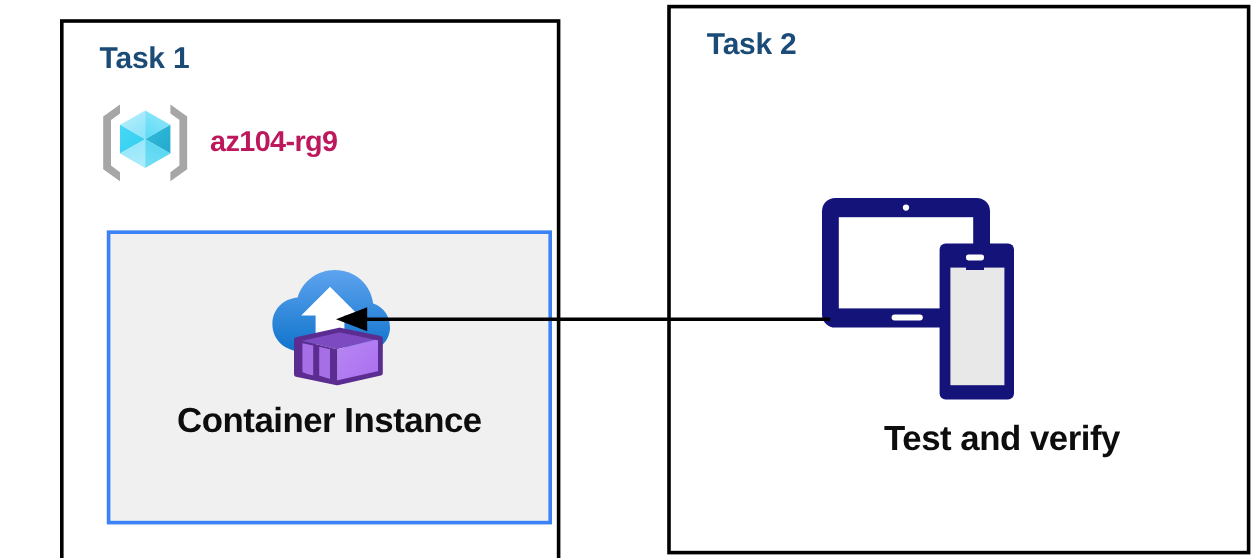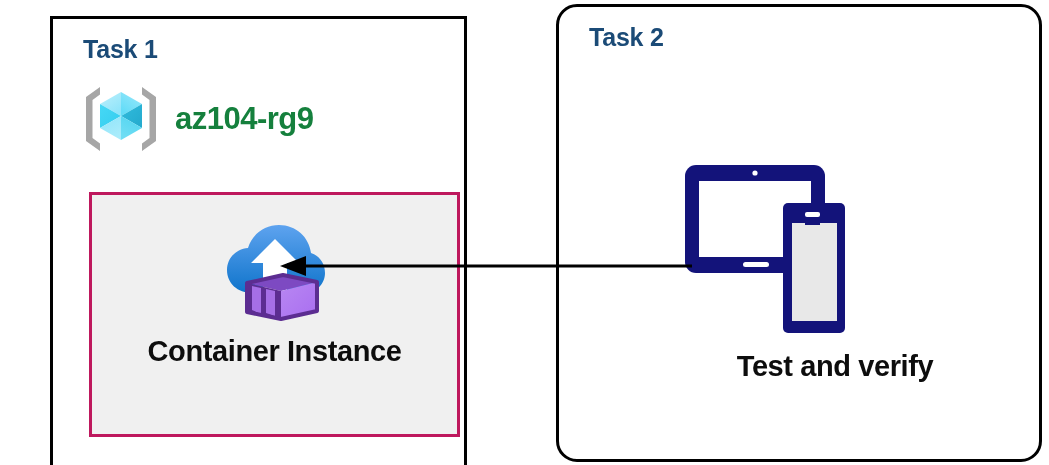--- a/index.html
+++ b/index.html
@@ -31,21 +31,20 @@
     top: 16px;
     width: 417px;
     height: 458px;
     margin-left: 46px;
   }
   #panel-task2 {
     left: 556px;
     top: 4px;
     width: 486px;
     height: 458px;
-    border-radius: 21px;
   }
 
   
   .panel-title {
     position: absolute;
     font-size: 25px;
     font-weight: bold;
     color: #1b4b77;
     letter-spacing: -0.2px;
     white-space: nowrap;
@@ -61,37 +60,37 @@
     display: flex;
     align-items: center;
     gap: 14px;
   }
   #rg-icon {
     width: 80px;
     height: 80px;
     display: block;
   }
   #rg-label {
-    font-size: 31px;
-    font-weight: bold;
-    color: #15803d;
+    font-size: 24px;
+    font-weight: bold;
+    color: #be185d;
     white-space: nowrap;
     letter-spacing: -0.5px;
   }
 
   
   #container-card {
     position: absolute;
     box-sizing: border-box;
     left: 36px;
     top: 173px;
     width: 371px;
     height: 245px;
     background: #f0f0f0;
-    border: 3px solid #be185d;
+    border: 3px solid #3b82f6;
   }
   #ci-icon-wrap {
     position: absolute;
     left: 0;
     right: 0;
     top: 20px;
     display: flex;
     justify-content: center;
   }
   #ci-icon {

